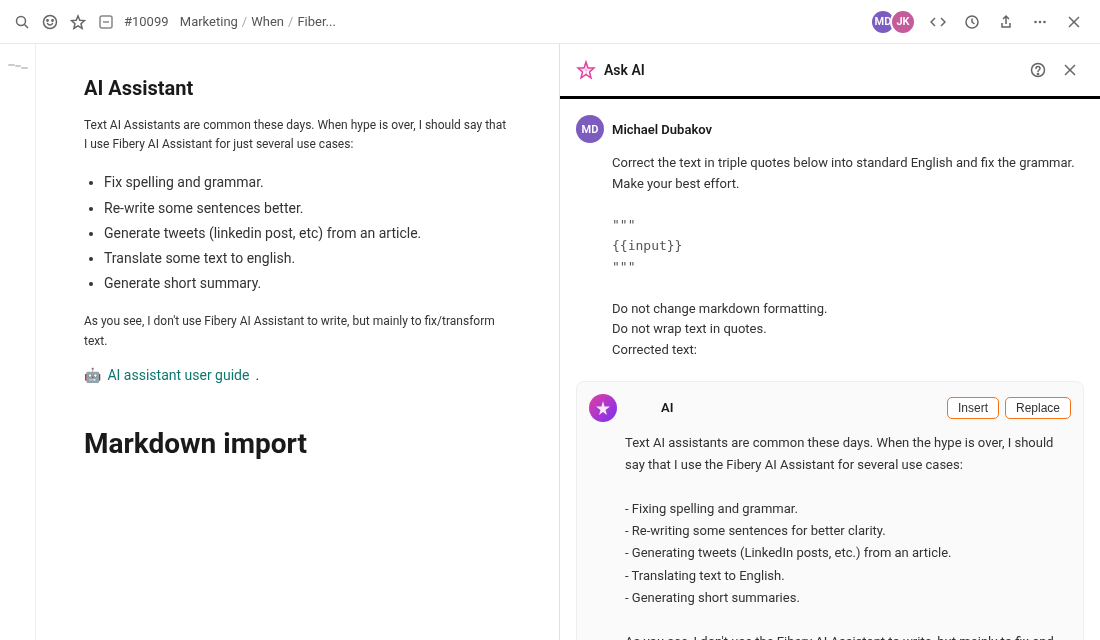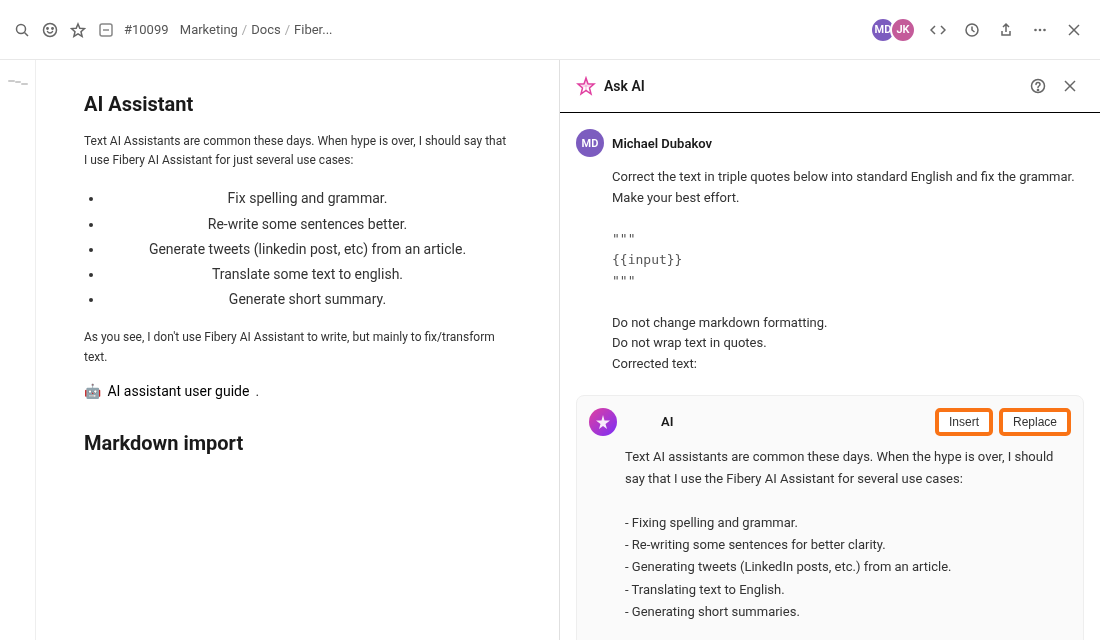--- a/index.html
+++ b/index.html
@@ -11,21 +11,21 @@
       flex-direction: column;
       width: 1100px;
       height: 640px;
       overflow: hidden;
     }
 
     
     .topbar {
       display: flex;
       align-items: center;
-      height: 60px;
+      height: 44px;
       padding: 0 12px;
       border-bottom: 1px solid #e8e8e8;
       gap: 8px;
       flex-shrink: 0;
     }
     .topbar-icon {
       width: 20px;
       height: 20px;
       display: flex;
       align-items: center;
@@ -127,51 +127,50 @@
       padding: 32px 48px;
       overflow-y: auto;
     }
     .doc-h1 {
       font-size: 20px;
       font-weight: 700;
       color: #1a1a1a;
       margin-bottom: 16px;
     }
     .doc-h2 {
-      font-size: 20px;
+      font-size: 28px;
       font-weight: 700;
       color: #1a1a1a;
-      margin-top: 32px;
+      margin-top: 44px;
       margin-bottom: 12px;
     }
     .doc-para {
       font-size: 12px;
       color: #333;
       line-height: 1.6;
       margin-bottom: 16px;
     }
     .doc-list {
       margin: 0 0 16px 20px;
       padding: 0;
       list-style: disc;
       color: #333;
       line-height: 1.8;
       font-size: 14px;
-      text-align: center;
     }
     .doc-link-row {
       display: flex;
       align-items: center;
       gap: 6px;
       font-size: 14px;
       color: #333;
       margin-top: 8px;
     }
     .doc-link {
-      color: #000000;
+      color: #0f766e;
       text-decoration: none;
     }
 
     
     .panel-divider {
       width: 1px;
       background: #e0e0e0;
       flex-shrink: 0;
     }
 
@@ -180,21 +179,21 @@
       width: 540px;
       display: flex;
       flex-direction: column;
       flex-shrink: 0;
       background: #fff;
     }
     .ask-ai-header {
       display: flex;
       align-items: center;
       padding: 12px 16px;
-      border-bottom: 1px solid #000000;
+      border-bottom: 3px solid #000000;
       gap: 8px;
     }
     .ask-ai-title {
       font-size: 14px;
       font-weight: 600;
       color: #1a1a1a;
       flex: 1;
     }
     .ai-star-icon {
       display: flex;
@@ -305,21 +304,21 @@
       flex: 1;
       margin-left: 36px;
     }
     .ai-actions {
       display: flex;
       gap: 6px;
     }
     .ai-action-btn {
       padding: 3px 10px;
       font-size: 12px;
-      border: 4px solid #f97316;
+      border: 1px solid #f97316;
       border-radius: 5px;
       background: #fff;
       color: #333;
       cursor: pointer;
     }
     .ai-response-text {
       font-size: 13px;
       color: #333;
       line-height: 1.7;
       padding-left: 36px;
@@ -352,21 +351,21 @@
     <svg width="16" height="16" viewBox="0 0 16 16" fill="none" stroke="#888" stroke-width="1.5">
       <rect x="2" y="2" width="12" height="12" rx="2"></rect>
       <line x1="5" y1="8" x2="11" y2="8"></line>
     </svg>
   </div>
   <div class="topbar-breadcrumb">
     <span>#10099</span>
     <span class="sep">&nbsp;</span>
     <span style="cursor:pointer;">Marketing</span>
     <span class="sep">/</span>
-    <span style="cursor:pointer;">Docs</span>
+    <span style="cursor:pointer;">When</span>
     <span class="sep">/</span>
     <span style="cursor:pointer;">Fiber...</span>
   </div>
   <div class="topbar-avatars">
     <div class="avatar">MD</div>
     <div class="avatar second">JK</div>
   </div>
   <div class="topbar-actions">
     <button class="action-btn" title="Embed">
       <svg width="16" height="16" viewBox="0 0 16 16" fill="none" stroke="#666" stroke-width="1.5">

